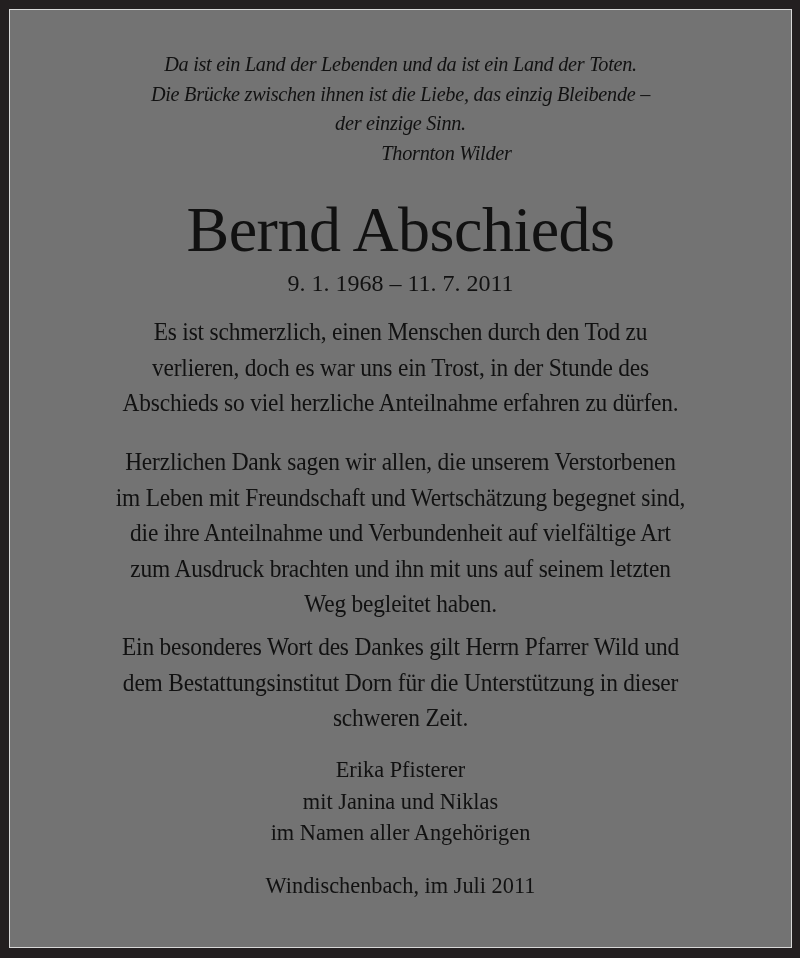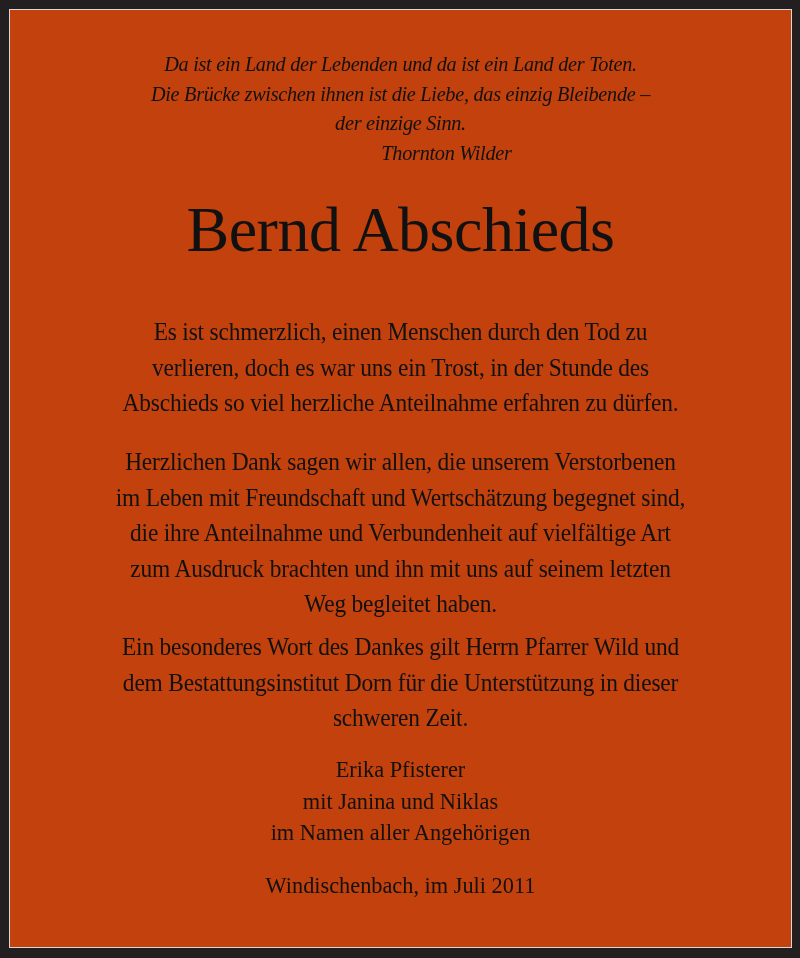--- a/index.html
+++ b/index.html
@@ -8,21 +8,21 @@
       background: #231f20;
       position: relative;
       overflow: hidden;
       font-family: "Liberation Serif", "DejaVu Serif", serif;
       color: #111;
     }
     .card {
       position: absolute;
       left: 9px; top: 9px;
       width: 783px; height: 939px;
-      background: #c2410c;
+      background: #737373;
       box-shadow: inset 0 0 0 1px #d8d8d8;
     }
     .block { position: absolute; left: 0; right: 0; text-align: center; }
     .quote {
       top: 40px;
       font-style: italic;
       font-size: 22px;
       line-height: 29.5px;
       letter-spacing: -0.3px;
       transform: scaleX(0.92);
@@ -77,20 +77,21 @@
 
   <div class="block quote">
     <span style="display:block">Da ist ein Land der Lebenden und da ist ein Land der Toten.</span>
     <span style="display:block">Die Brücke zwischen ihnen ist die Liebe, das einzig Bleibende –</span>
     <span style="display:block">der einzige Sinn.</span>
     <span class="author">Thornton Wilder</span>
   </div>
 
   <div class="block name">Bernd Abschieds</div>
 
+  <div class="block dates">9. 1. 1968 – 11. 7. 2011</div>
 
   <div class="block para p1">
     <span>Es ist schmerzlich, einen Menschen durch den Tod zu</span>
     <span>verlieren, doch es war uns ein Trost, in der Stunde des</span>
     <span>Abschieds so viel herzliche Anteilnahme erfahren zu dürfen.</span>
   </div>
 
   <div class="block para p2">
     <span>Herzlichen Dank sagen wir allen, die unserem Verstorbenen</span>
     <span>im Leben mit Freundschaft und Wertschätzung begegnet sind,</span>

